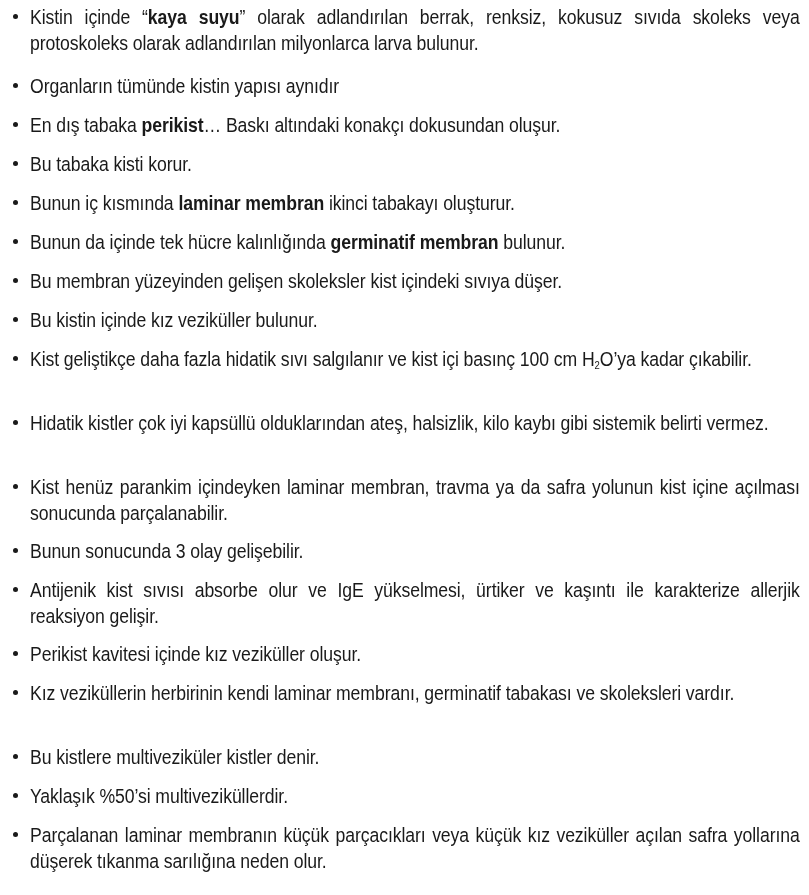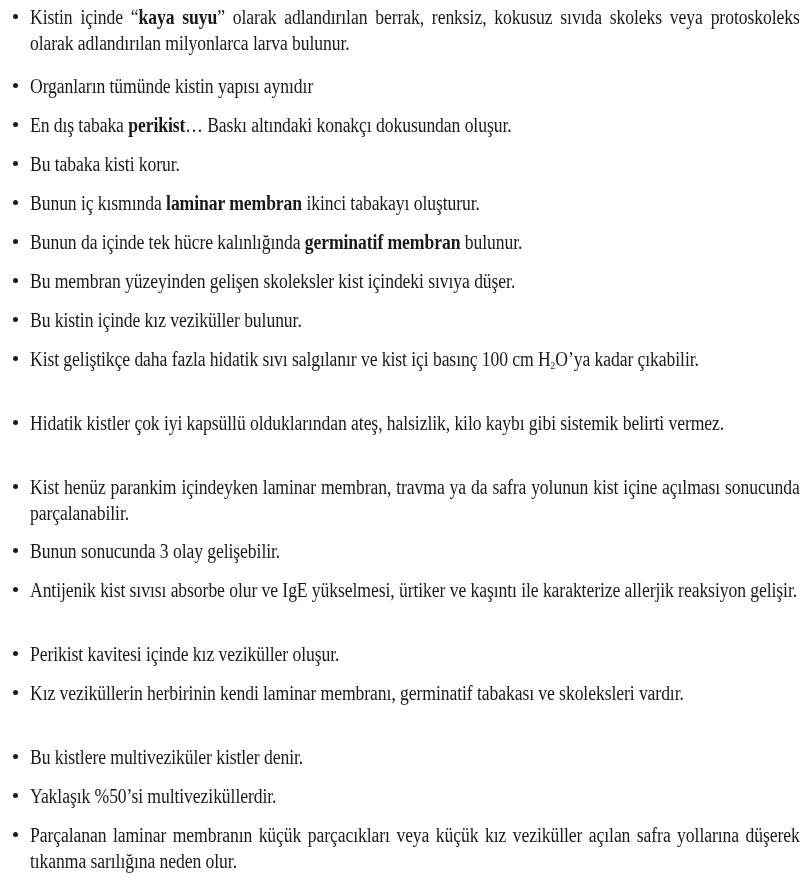--- a/index.html
+++ b/index.html
@@ -1,19 +1,19 @@
 <!DOCTYPE html>
 <html><head>
 <meta charset="utf-8">
 <style>
   html, body { margin: 0; padding: 0; background: #ffffff; }
   body { width: 809px; height: 895px; overflow: hidden; position: relative; }
   .page {
     position: absolute; left: 0; top: 0; width: 809px; height: 895px;
-    font-family: Liberation Serif, serif;
+    font-family: Liberation Sans, sans-serif;
     color: #1a1a1a;
   }
   ul.bullets { list-style: none; margin: 0; padding: 0; }
   li.item {
     position: absolute; left: 0; width: 809px;
   }
   .dot {
     position: absolute; left: 13px; top: 10px;
     width: 5px; height: 5px; border-radius: 50%; background: #1a1a1a;
   }

